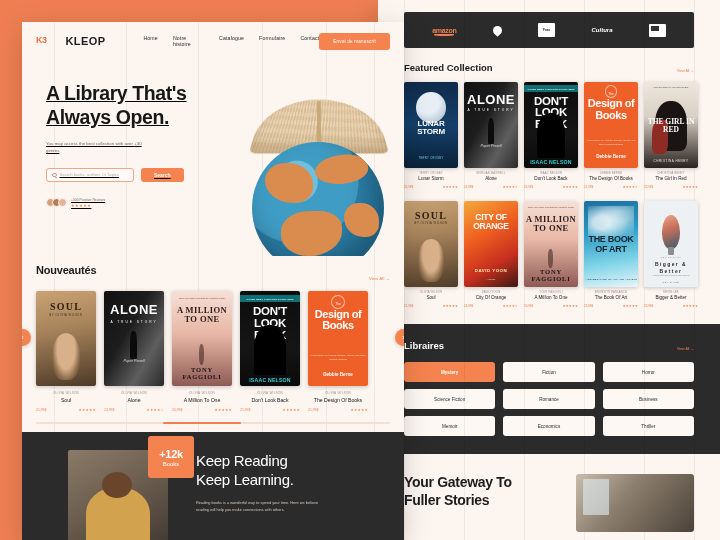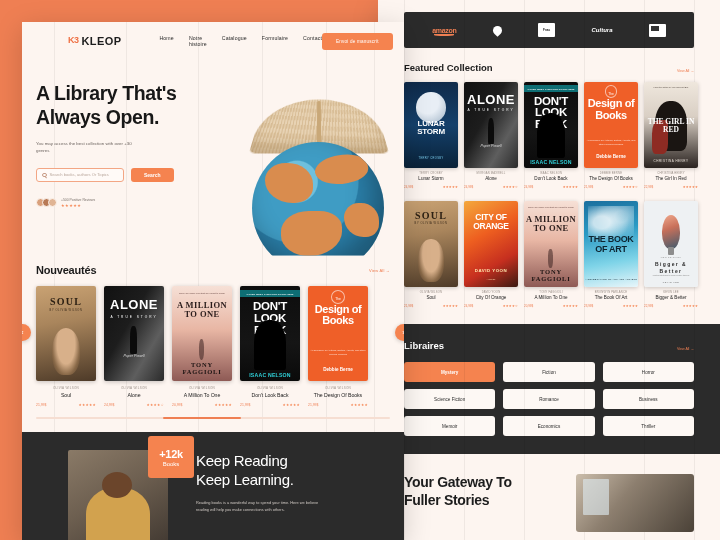--- a/index.html
+++ b/index.html
@@ -22,21 +22,21 @@
   #page-left {
     left:22px; top:22px; width:382px; height:518px;
     box-shadow:0 6px 26px rgba(0,0,0,.17);
   }
 
   
   .nav {
     position:relative; height:38px;
     display:flex; align-items:center; padding:0 14px;
   }
-  .logo { display:flex; gap:3px;margin-left:32px; }
+  .logo { display:flex; gap:19px; }
   .logo-mark {
     font-size:9px; font-weight:bold; color:#ef7246;
     letter-spacing:-.5px;
   }
   .logo-text {
     font-size:11px; font-weight:bold; color:#1d1d1d;
     letter-spacing:.4px;
   }
   .nav-links { display:flex; gap:15px; margin-left:38px; }
   .nav-links span {
@@ -44,21 +44,21 @@
   }
   .nav-cta {
     margin-left:auto;
     background:#f5834f; color:#fff;
     font-size:4.6px; letter-spacing:.2px;
     padding:6px 14px; border-radius:3px;
     border:none; cursor:pointer; white-space:nowrap;
   }
 
   
-  .hero { position:relative; padding:22px 14px 0 14px; height:190px; }
+  .hero { position:relative; padding:22px 14px 0 24px; height:190px;text-decoration:underline; }
   .hero-h1 {
     font-size:19.5px; font-weight:bold; color:#181818;
     line-height:1.22; letter-spacing:-.4px;
   }
   .hero-sub {
     margin-top:10px; font-size:4.4px; color:#6d6560;
     line-height:1.75; max-width:110px;
   }
   .hero-form { margin-top:13px; display:flex; gap:7px; align-items:center; }
   .search-wrap {
@@ -118,21 +118,21 @@
   .land {
     position:absolute; background:#d98c4e; border-radius:45% 55% 40% 60%;
   }
   .l1 { left:10%; top:16%; width:36%; height:30%; }
   .l2 { left:48%; top:10%; width:40%; height:22%; transform:rotate(-12deg); }
   .l3 { left:22%; top:52%; width:46%; height:34%; border-radius:50% 40% 60% 50%; }
   .l4 { left:70%; top:46%; width:26%; height:26%; }
 
   
   .sec-head {
-    display:flex; align-items:center; padding:14px 14px 0 14px;
+    display:flex; align-items:flex-start; padding:14px 14px 0 14px;flex-direction:column;
   }
   .sec-title { font-size:11px; font-weight:bold; color:#1b1b1b; letter-spacing:-.2px; }
   .view-all {
     margin-left:auto; font-size:4px; color:#ef7f53; cursor:pointer; letter-spacing:.2px;
   }
 
   
   .carousel { position:relative; padding:10px 14px 0 14px; }
   .cards { display:flex; gap:8px; }
   .card { width:60px; flex:none; }

